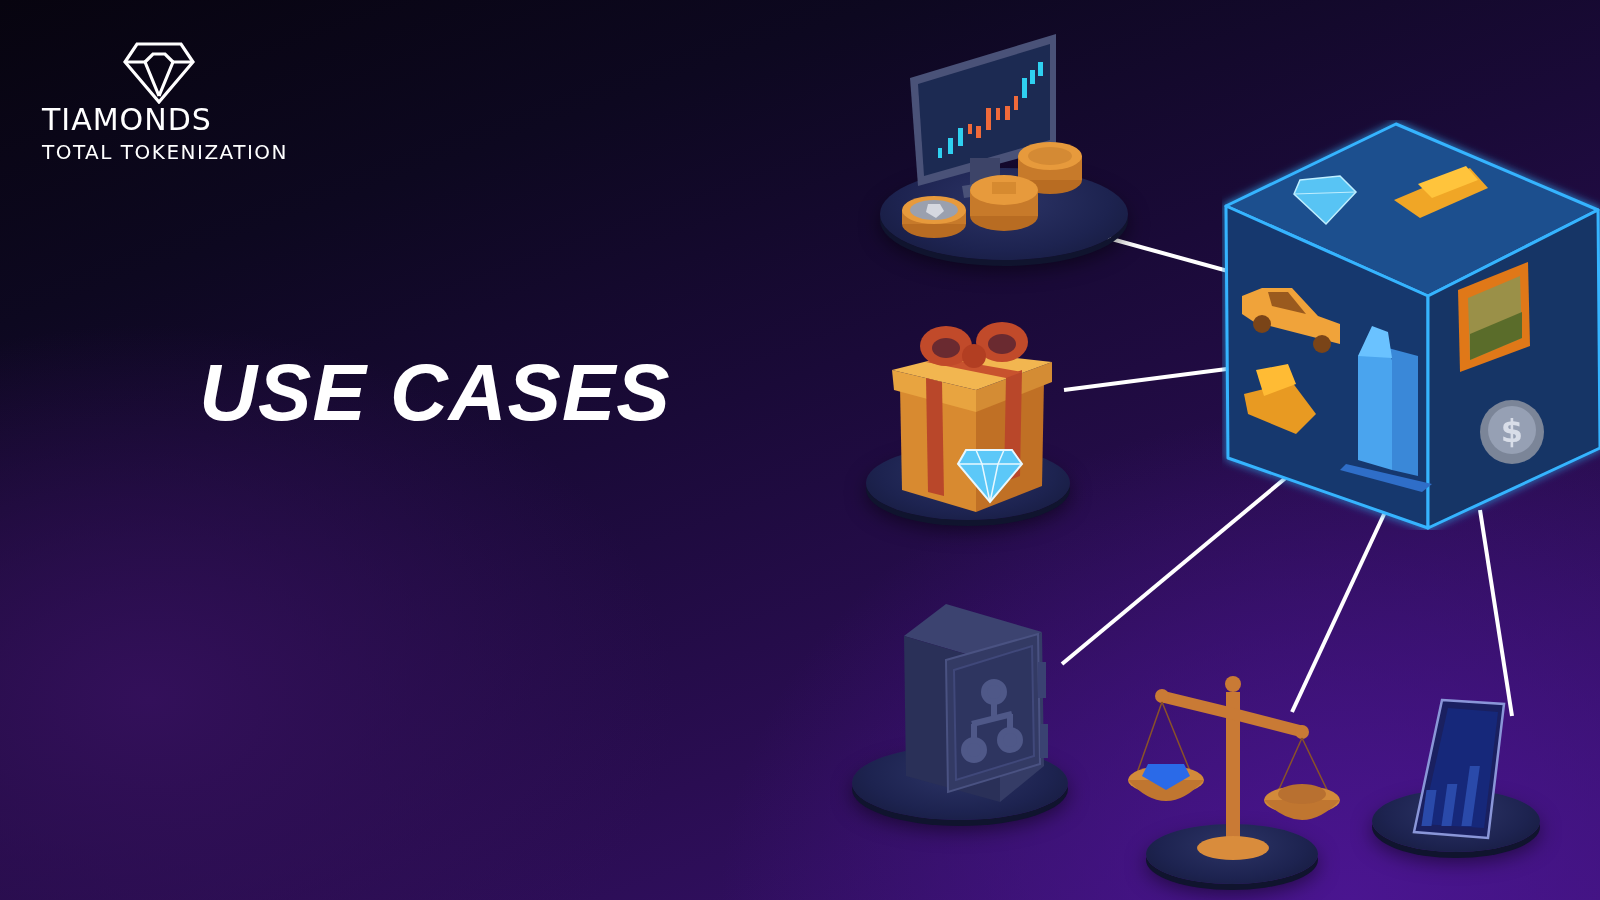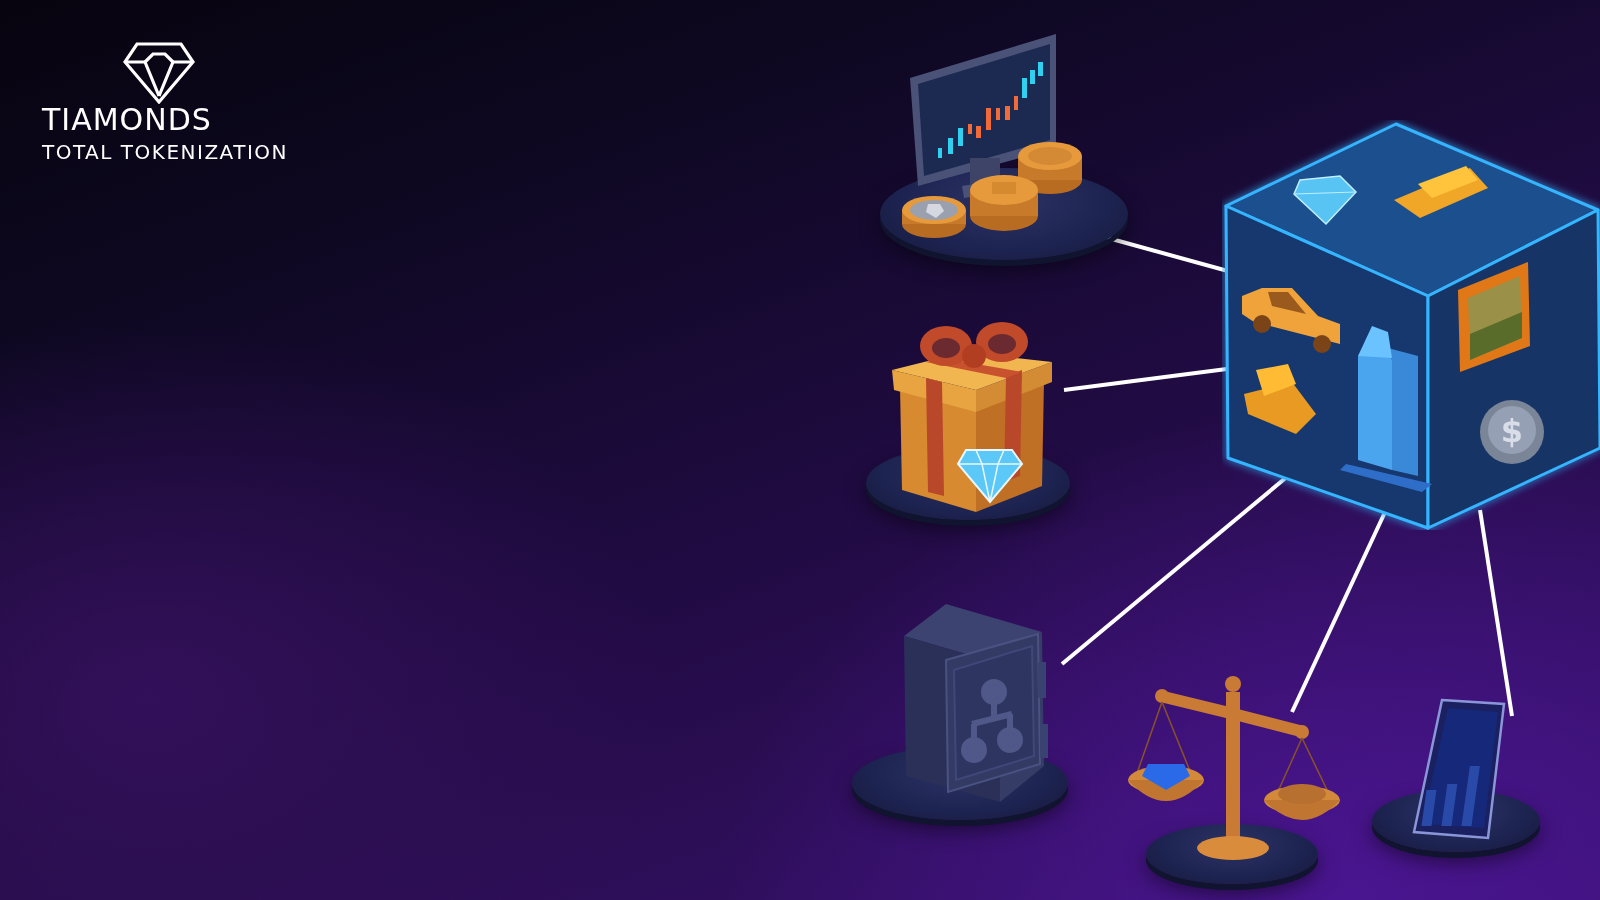--- a/index.html
+++ b/index.html
@@ -50,20 +50,21 @@
       <polyline points="22,22 30,14 42,14 50,22"></polyline>
     </g>
   </svg>
   <div class="logo-text">
     <div class="logo-name">TIAMONDS</div>
     <div class="logo-tag">TOTAL TOKENIZATION</div>
   </div>
 </div>
 
 <h1 class="headline">
+  <span class="line l1">USE CASES</span>
 </h1>
 
 <svg class="connectors" viewBox="0 0 1600 900">
   <g stroke="#ffffff" stroke-width="4" stroke-linecap="butt">
     <line x1="1108" y1="238" x2="1246" y2="276"></line>
     <line x1="1064" y1="390" x2="1250" y2="366"></line>
     <line x1="1062" y1="664" x2="1300" y2="466"></line>
     <line x1="1292" y1="712" x2="1386" y2="510"></line>
     <line x1="1512" y1="716" x2="1480" y2="510"></line>
   </g>

